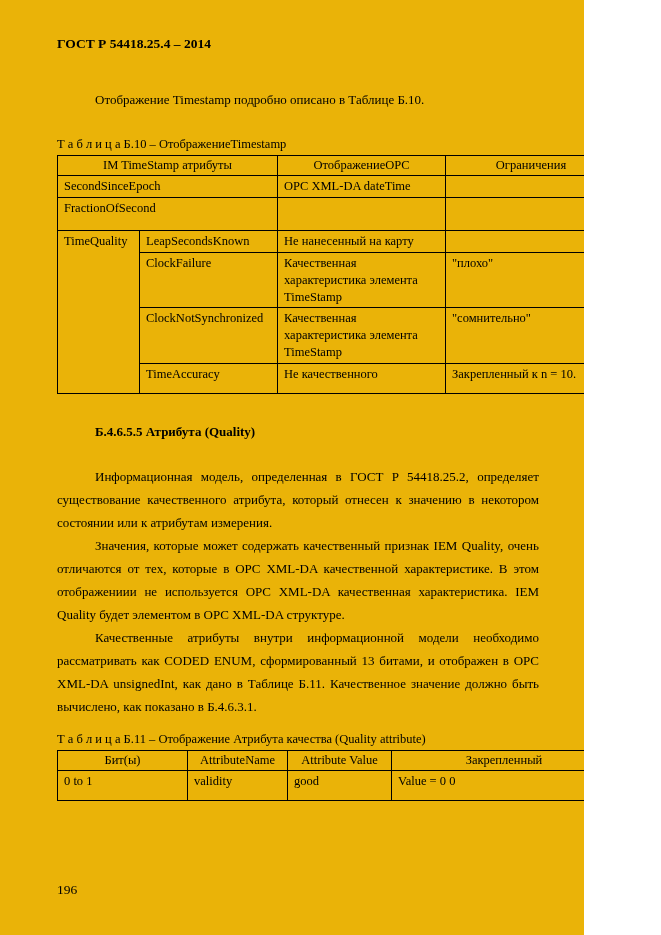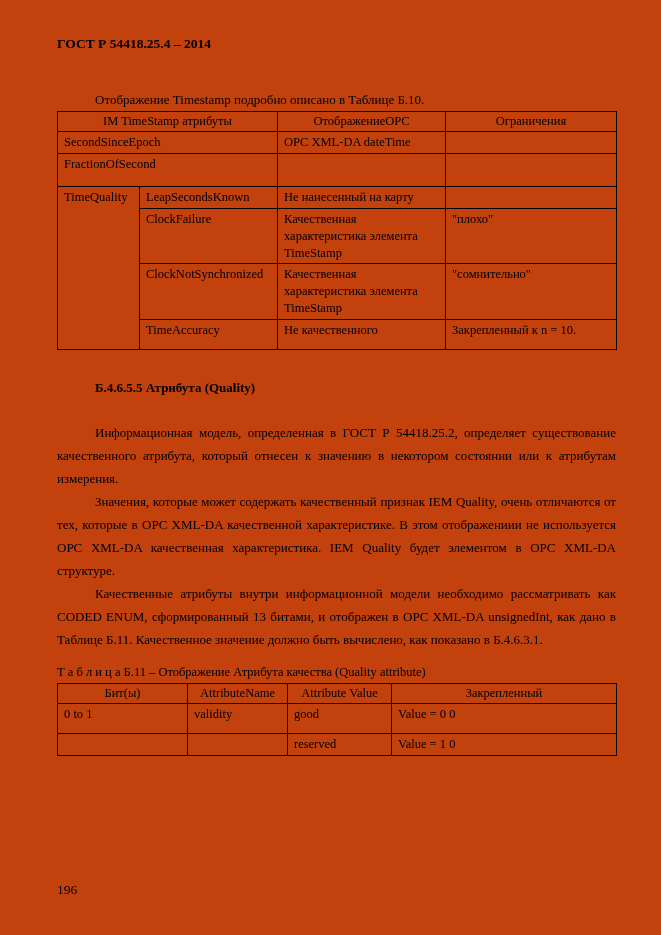--- a/index.html
+++ b/index.html
@@ -5,24 +5,24 @@
   * { box-sizing: border-box; }
   html, body { margin: 0; padding: 0; }
   body {
     width: 661px; height: 935px;
     background: #ffffff;
     color: #000000;
     font-family: "Liberation Serif", "DejaVu Serif", serif;
   }
   .page {
     position: relative;
-    width: 661px; height: 935px;
+    width: 584px; height: 935px;
     padding: 36px 45px 0 57px;
     overflow: hidden;
-    background: #c2410c;
+    background: #eab308;
   }
   .doc-header {
     font-weight: bold;
     font-size: 13.5px;
     margin: 0;
   }
   .para {
     font-size: 13px;
     line-height: 23px;
     text-align: justify;
@@ -86,20 +86,21 @@
 </style>
 </head>
 <body>
 
 <div class="page">
 
   <p class="doc-header">ГОСТ Р 54418.25.4 – 2014</p>
 
   <p class="para intro-para">Отображение Timestamp подробно описано в Таблице Б.10.</p>
 
+  <p class="tbl-caption caption-b10">Т а б л и ц а Б.10 – ОтображениеTimestamp</p>
 
   <table class="tbl b10">
     <colgroup>
       <col style="width:82px">
         <col style="width:138px">
         <col style="width:168px">
         <col style="width:171px">
     </colgroup>
     <tbody>
         <tr class="r-header">
@@ -164,24 +165,18 @@
       <th>AttributeName</th>
       <th>Attribute Value</th>
       <th>Закрепленный</th>
     </tr>
     <tr class="r-good">
       <td>0 to 1</td>
       <td>validity</td>
       <td>good</td>
       <td>Value = 0 0</td>
     </tr>
-    <tr class="r-reserved">
-      <td></td>
-      <td></td>
-      <td>reserved</td>
-      <td>Value = 1 0</td>
-    </tr>
   </tbody>
     </table>
 
   <p class="page-number">196</p>
 
 </div>
 
 </body></html>

